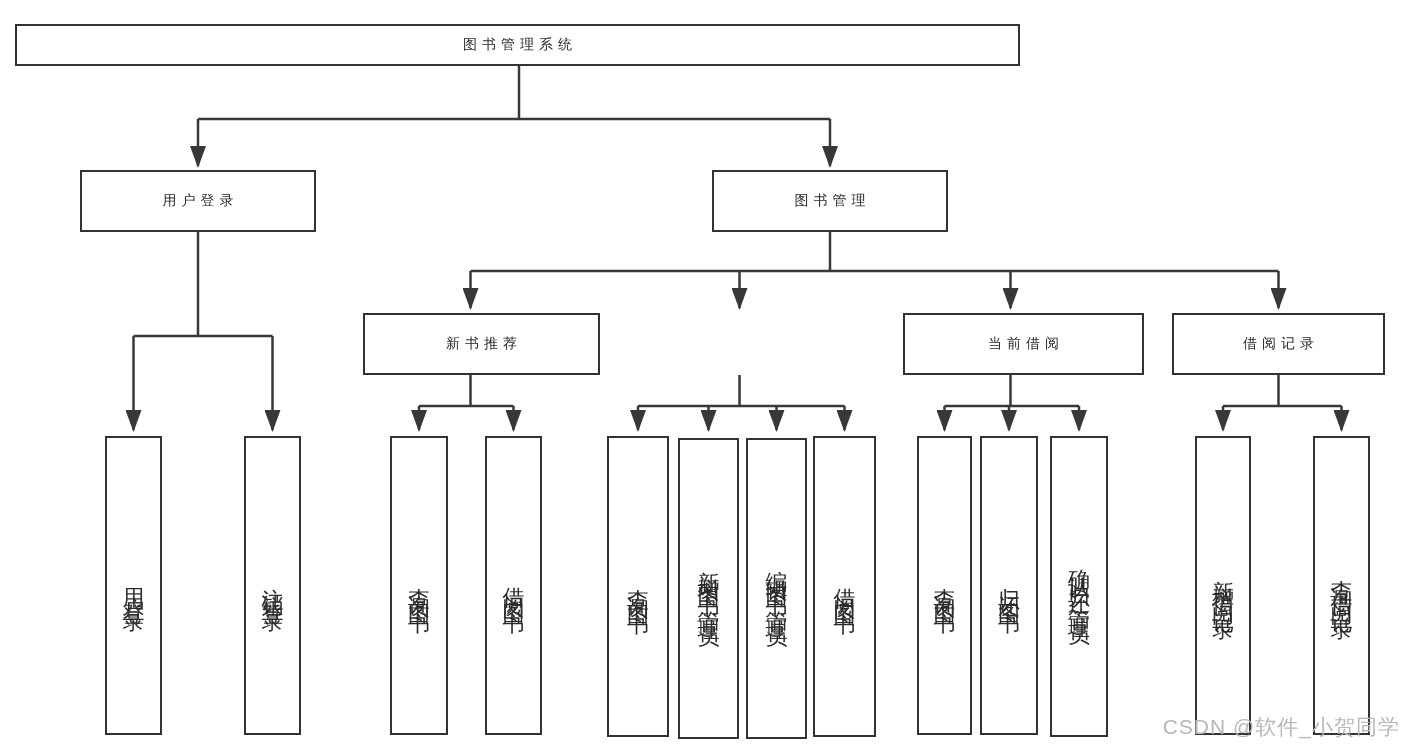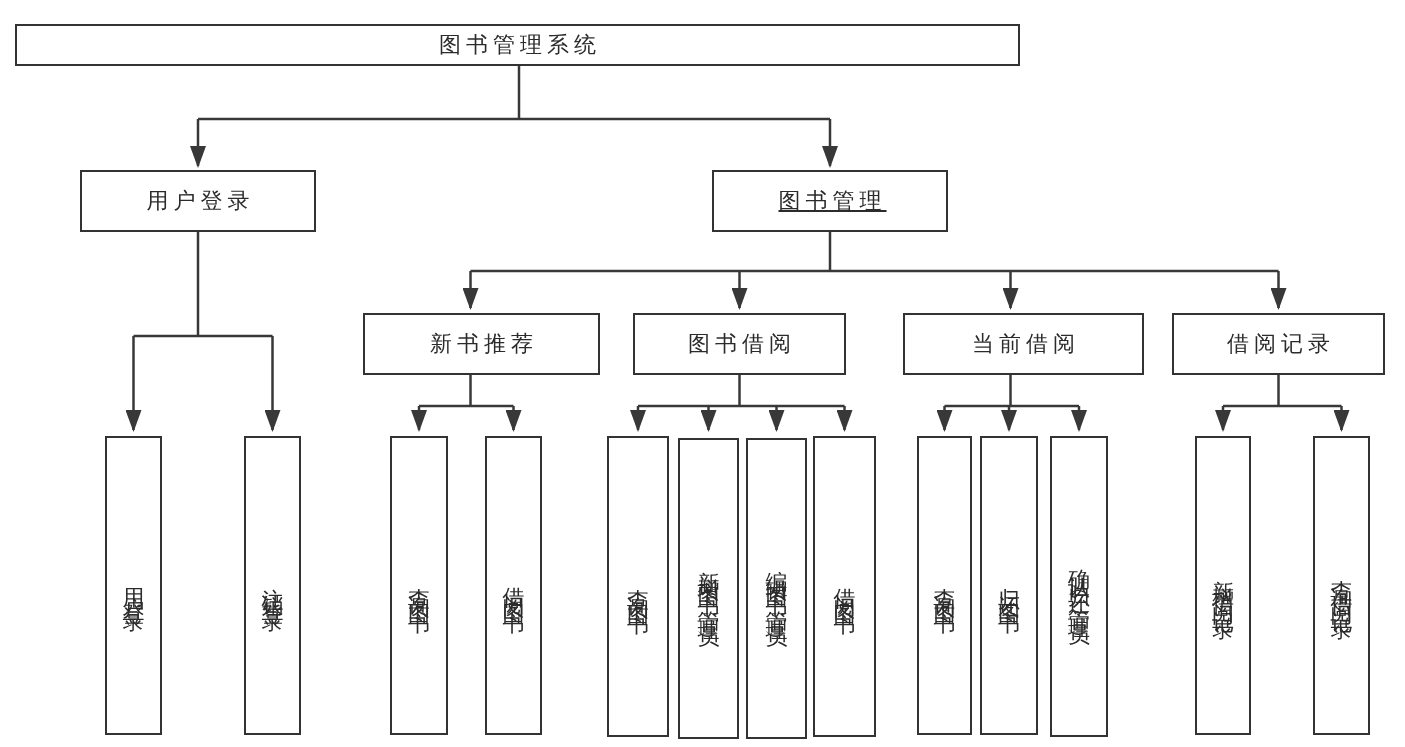--- a/index.html
+++ b/index.html
@@ -27,21 +27,21 @@
     box-sizing: border-box;
     background: #ffffff;
     border: 2px solid #333333;
     display: flex;
     align-items: center;
     justify-content: center;
     color: #2b2b2b;
     z-index: 1;
   }
   .h-label {
-    font-size: 22px;
+    font-size: 14px;
     letter-spacing: 5px;
     text-indent: 5px;
     white-space: nowrap;
   }
   .v-label {
     writing-mode: vertical-rl;
     text-orientation: mixed;
     font-size: 22px;
     letter-spacing: 8px;
     line-height: 1;
@@ -113,29 +113,26 @@
     </g>
   </svg>
 
   <div class="box" style="left:15px; top:24px; width:1005px; height:42px;">
     <span class="h-label">图书管理系统</span>
   </div>
 
   <div class="box" style="left:80px; top:170px; width:236px; height:62px;">
     <span class="h-label">用户登录</span>
   </div>
-  <div class="box" style="left:712px; top:170px; width:236px; height:62px;text-decoration:underline;">
+  <div class="box" style="left:712px; top:170px; width:236px; height:62px;">
     <span class="h-label">图书管理</span>
   </div>
 
   <div class="box" style="left:363px; top:313px; width:237px; height:62px;">
     <span class="h-label">新书推荐</span>
-  </div>
-  <div class="box" style="left:633px; top:313px; width:213px; height:62px;">
-    <span class="h-label">图书借阅</span>
   </div>
   <div class="box" style="left:903px; top:313px; width:241px; height:62px;">
     <span class="h-label">当前借阅</span>
   </div>
   <div class="box" style="left:1172px; top:313px; width:213px; height:62px;">
     <span class="h-label">借阅记录</span>
   </div>
 
   <div class="box" style="left:105px; top:436px; width:57px; height:299px;">
     <span class="v-label">用户登录</span>
@@ -174,14 +171,15 @@
     <span class="v-label">确认归还（管理员）</span>
   </div>
 
   <div class="box" style="left:1195px; top:436px; width:56px; height:299px;">
     <span class="v-label">新增借阅记录</span>
   </div>
   <div class="box" style="left:1313px; top:436px; width:57px; height:299px;">
     <span class="v-label">查询借阅记录</span>
   </div>
 
+  <div class="watermark">CSDN @软件_小贺同学</div>
 
 </div>
 
 </body></html>

